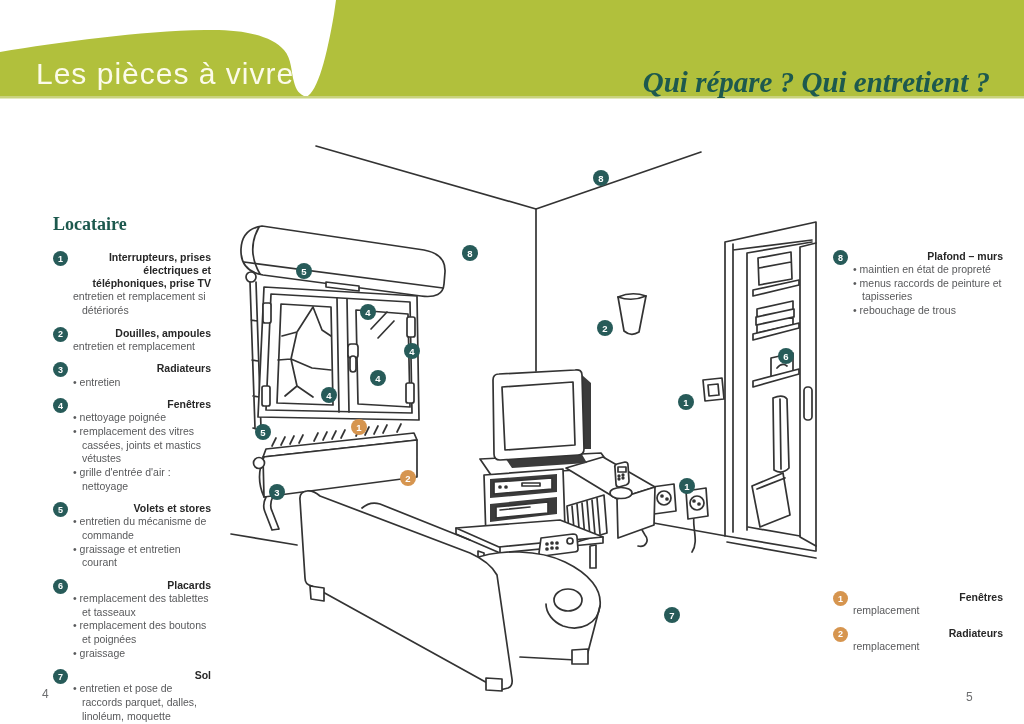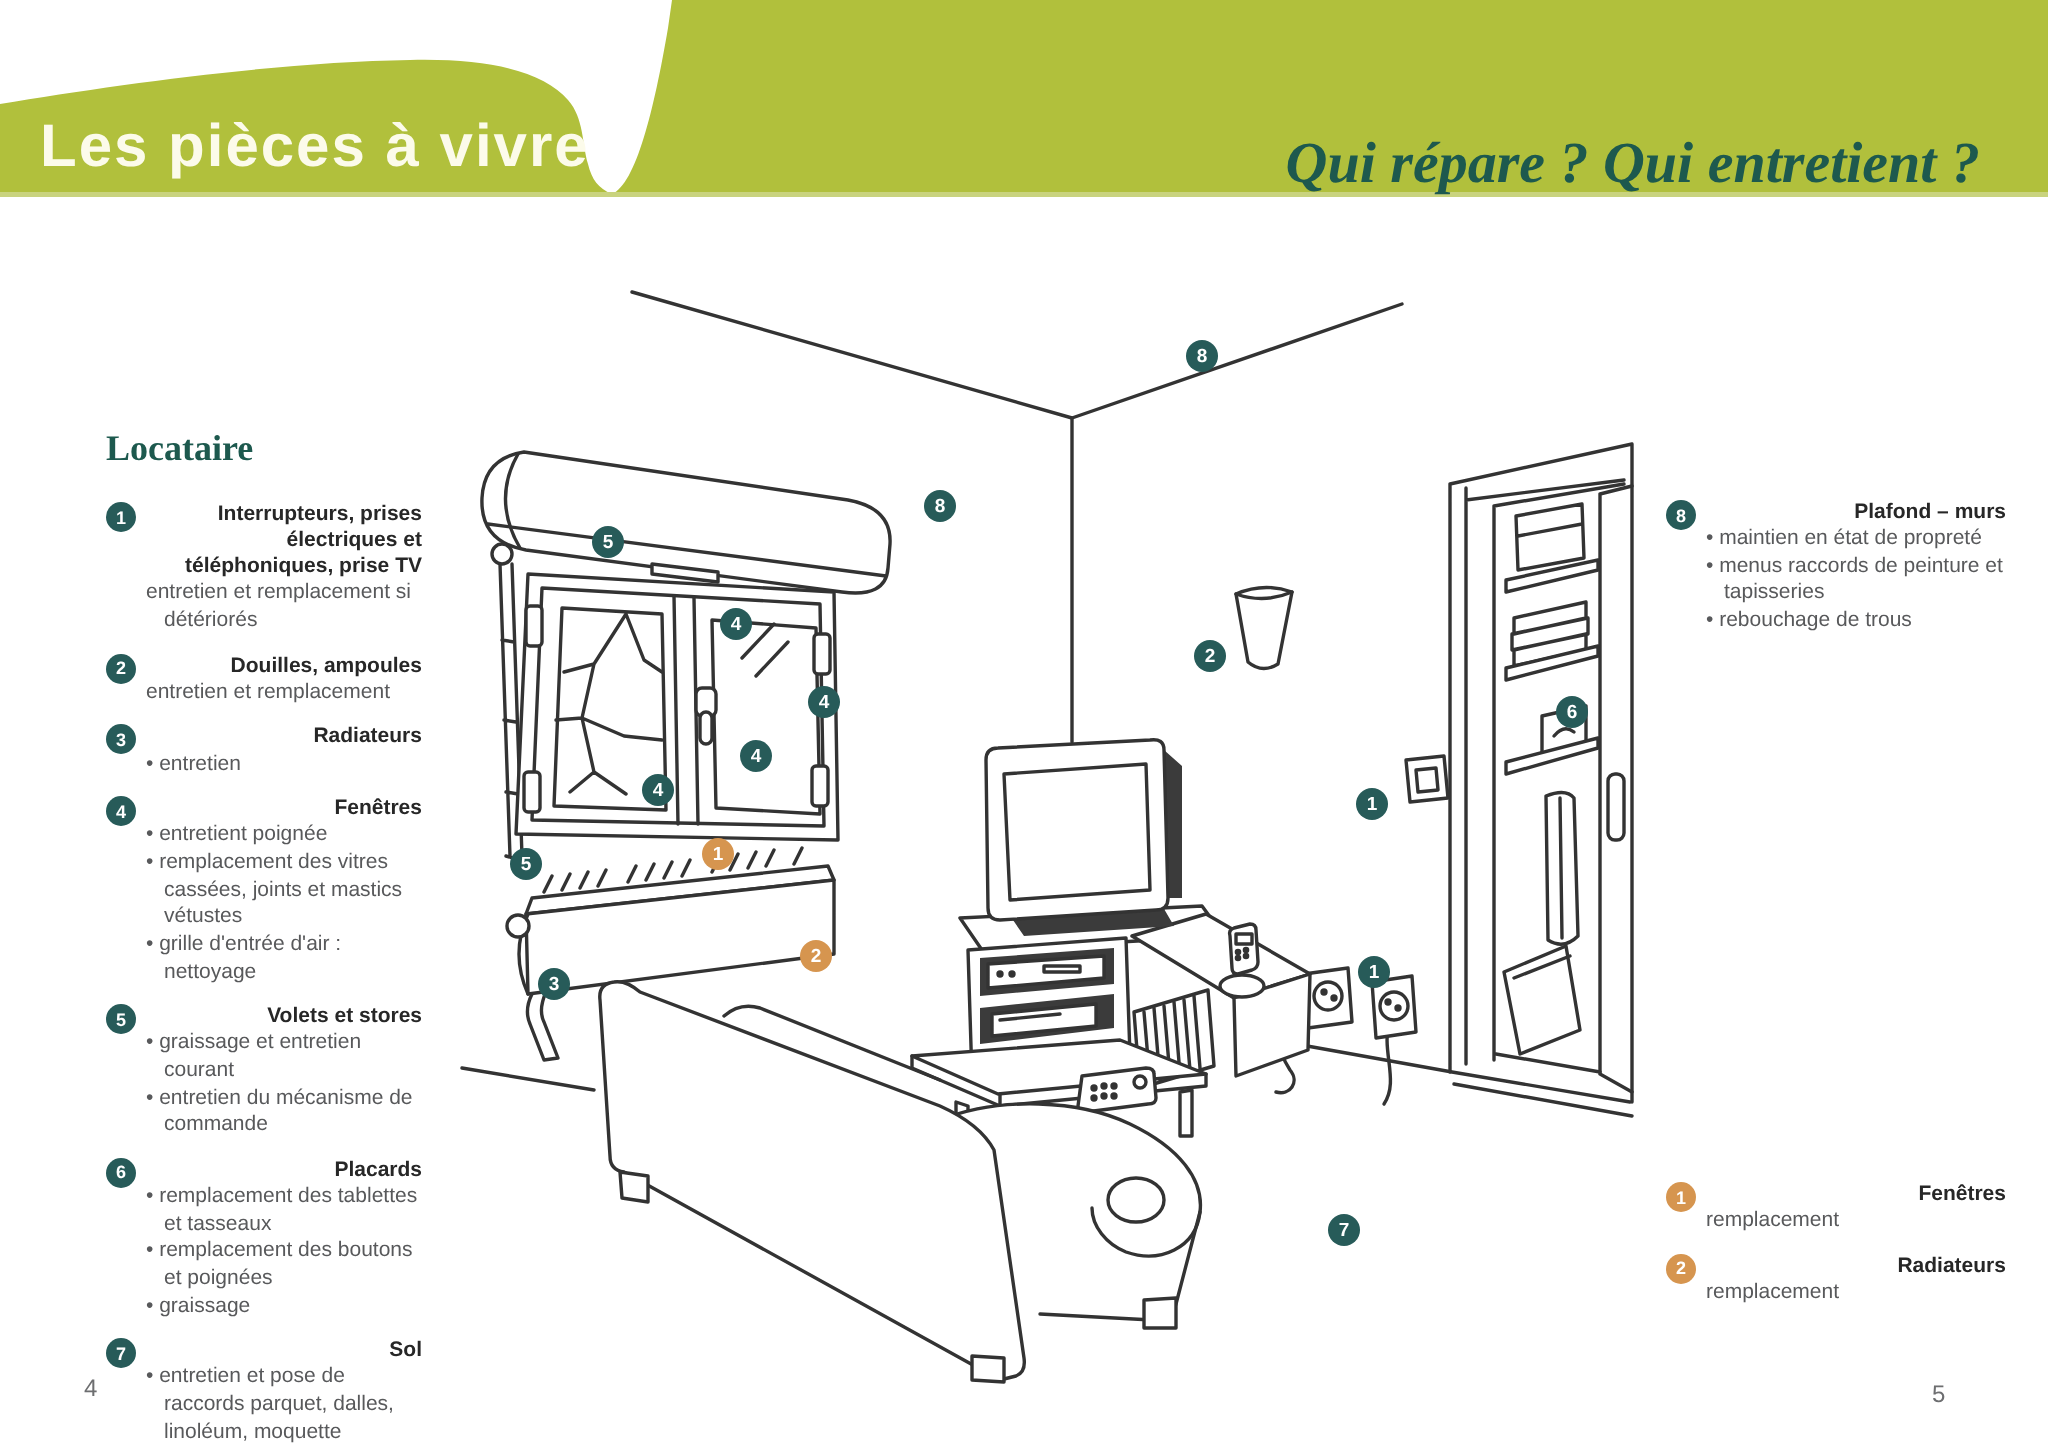--- a/index.html
+++ b/index.html
@@ -1,21 +1,21 @@
 <!DOCTYPE html>
 <html style="--band-green: #b1c03c; --band-green-edge: #c9d37e; --dark-green: #1d594e; --badge-teal: #275b59; --badge-orange: #d6954f; --title-cream: #fcfbea; --text-dark: #272727; --text-gray: #58595b;"><head>
 <meta charset="utf-8">
 <style>
   html,body{margin:0;padding:0;background:#fff;}
   .page{position:relative;width:1024px;height:724px;background:#fff;overflow:hidden;
         font-family:"Liberation Sans",sans-serif;}
   
   .header-svg{position:absolute;left:0;top:0;width:1024px;height:112px;}
-  .title-left{position:absolute;left:20px;top:57px;font-size:30px;letter-spacing:1px;
-"Liberation Sans",sans-serif;color:var(--title-cream);font-weight:700;}
+  .title-left{position:absolute;left:36px;top:57px;font-size:30px;letter-spacing:1px;
+"Liberation Sans",sans-serif;color:var(--title-cream);font-weight:400;}
   .title-right{position:absolute;right:34px;top:66px;font-family:"Liberation Serif",serif;
         font-style:italic;font-weight:bold;font-size:29px;color:var(--dark-green);}
   
   .col{position:absolute;}
   .col-heading{font-family:"Liberation Serif",serif;font-weight:bold;
         font-size:18px;color:var(--dark-green);margin:0 0 16px 0;}
   .col-heading.orange{color:var(--badge-orange);margin-bottom:10px;}
   .item{position:relative;padding-left:20px;margin-bottom:9px;}
   .num{position:absolute;left:0;top:0;width:15px;height:15px;border-radius:50%;
         background:var(--badge-teal);color:#fff;font-size:9px;font-weight:bold;
@@ -211,29 +211,29 @@
           <div class="detail">entretien et remplacement</div>
         </div>
         <div class="item">
           <span class="num">3</span>
           <div class="item-title">Radiateurs</div>
           <div class="detail">• entretien</div>
         </div>
         <div class="item">
           <span class="num">4</span>
           <div class="item-title">Fenêtres</div>
-          <div class="detail">• entretient poignée</div>
+          <div class="detail">• nettoyage poignée</div>
           <div class="detail">• remplacement des vitres cas­sées, joints et mastics vétustes</div>
           <div class="detail">• grille d'entrée d'air : nettoyage</div>
         </div>
         <div class="item">
           <span class="num">5</span>
           <div class="item-title">Volets et stores</div>
+          <div class="detail">• entretien du mécanisme de commande</div>
           <div class="detail">• graissage et entretien courant</div>
-          <div class="detail">• entretien du mécanisme de commande</div>
         </div>
         <div class="item">
           <span class="num">6</span>
           <div class="item-title">Placards</div>
           <div class="detail">• remplacement des tablettes et tasseaux</div>
           <div class="detail">• remplacement des boutons et poignées</div>
           <div class="detail">• graissage</div>
         </div>
         <div class="item">
           <span class="num">7</span>

